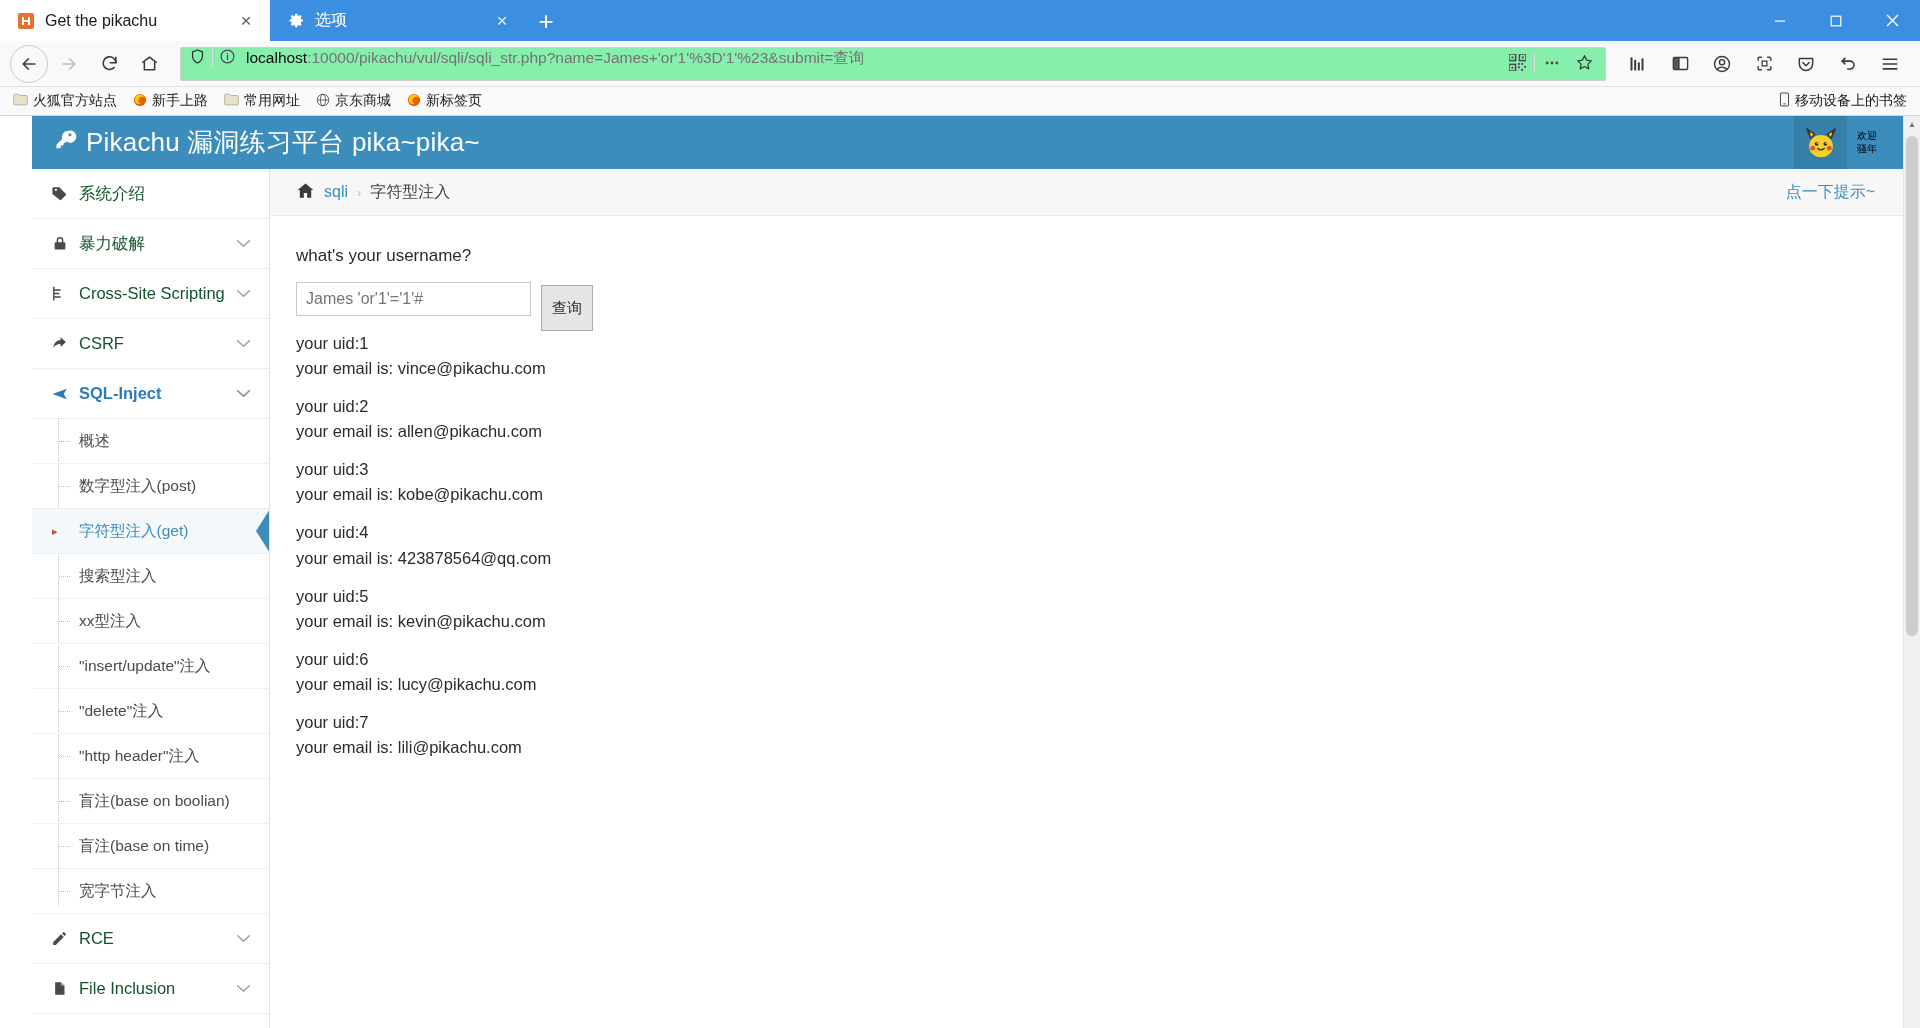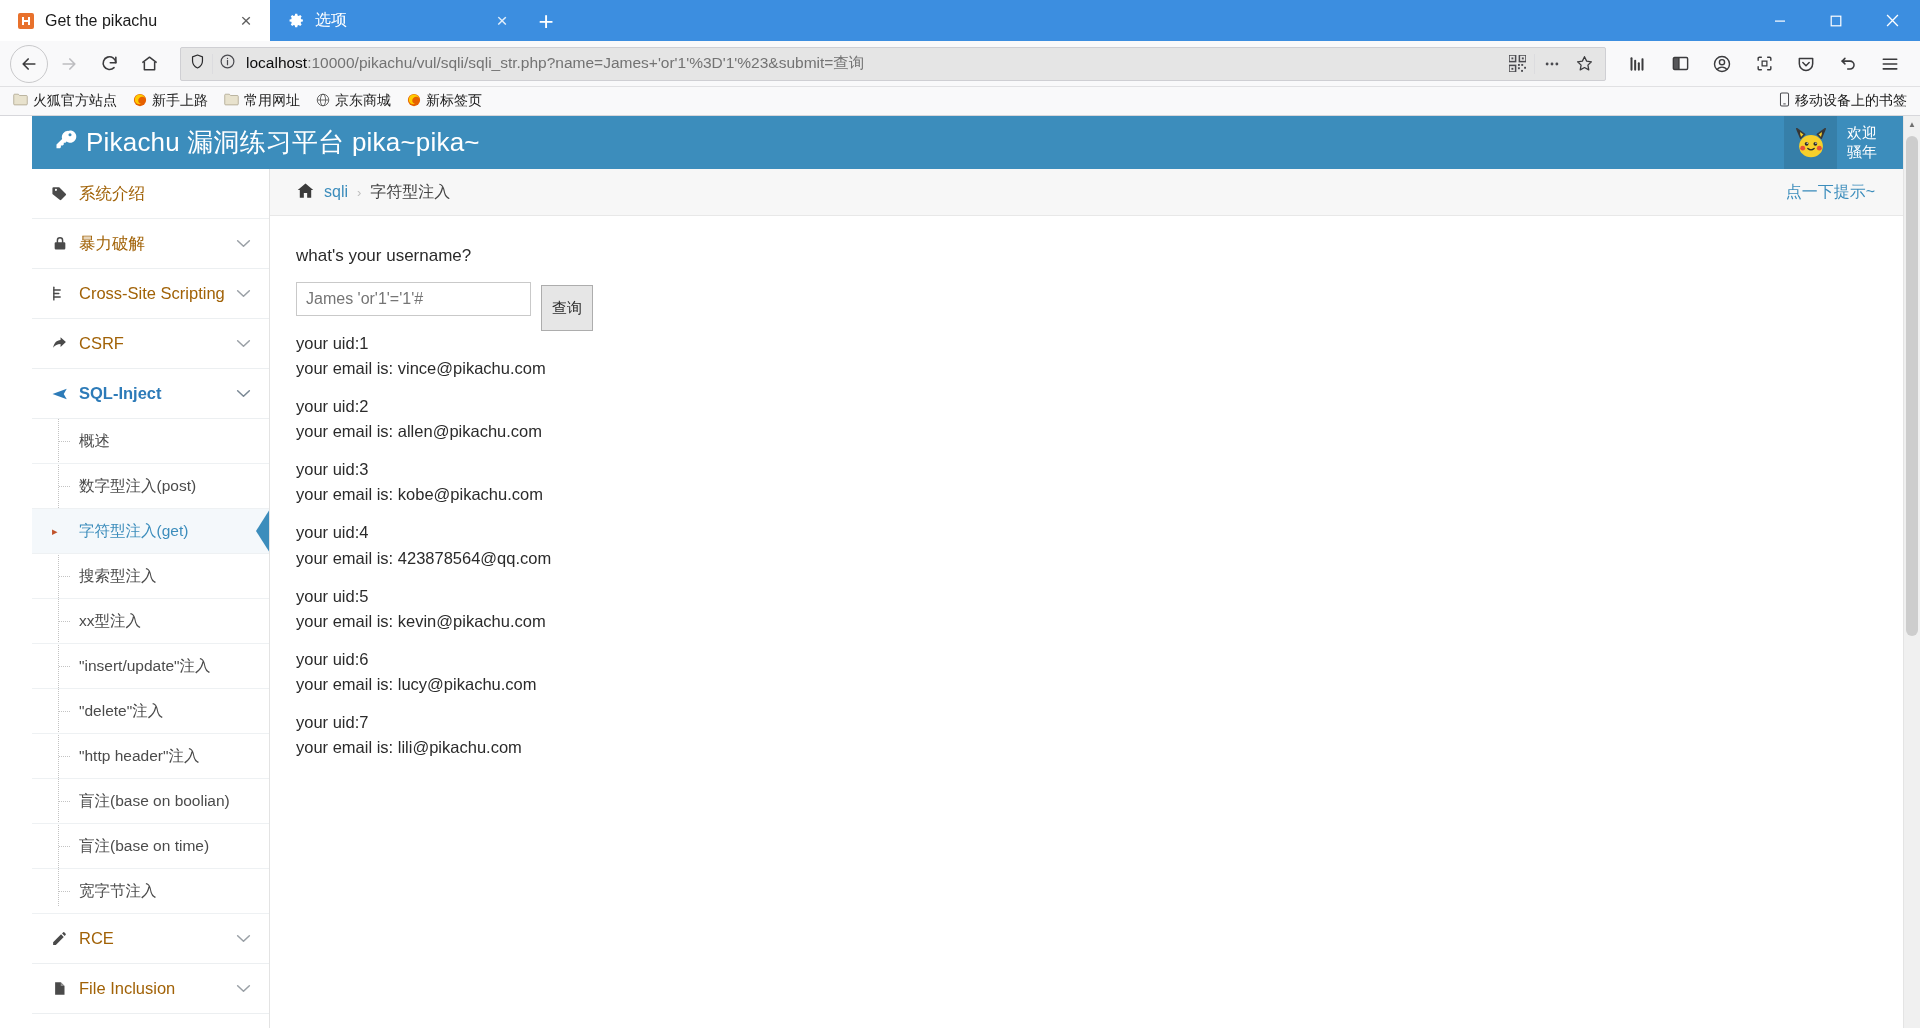--- a/index.html
+++ b/index.html
@@ -47,22 +47,22 @@
     display: flex; align-items: center; padding: 0 10px; gap: 2px; flex: 0 0 46px;
   }
   .navbtn {
     width: 38px; height: 38px; border-radius: 19px; display:flex; align-items:center; justify-content:center;
     color:#3b3b3d; flex:0 0 38px;
   }
   .navbtn.back { border: 1px solid #c9c9cb; }
   .navbtn.disabled { color: #bdbdc0; }
 
   .urlbar {
-    flex: 1 1 auto; height: 34px; margin: 6px 10px; background: #e5e5e5;
-    border: 1px solid #cfcfd3; border-radius: 2px; display:flex; align-items:center;
+    flex: 1 1 auto; height: 34px; margin: 6px 10px; background: #86efac;
+    border: 1px solid #cfcfd3; border-radius: 2px; display:flex; align-items:flex-start;
     padding: 0 6px; gap: 8px; min-width: 0;
   }
   .url-icons { display:flex; align-items:center; gap: 6px; flex:0 0 auto; padding-left:2px;}
   .url-sep { width:1px; height:20px; background:#dcdcdf; }
   .url-text {
     flex: 1 1 auto; font-size: 15.5px; color: #0c0c0d; white-space: nowrap;
     overflow: hidden; text-overflow: ellipsis; padding-left: 2px;
   }
   .url-text .host { color: #0c0c0d; }
   .url-text .rest { color: #737373; }
@@ -86,32 +86,32 @@
 
   .site-header {
     height: 53px; background: #3c8dbc; display:flex; align-items:center;
     padding-left: 22px; position: relative; flex: 0 0 53px;
   }
   .site-title { color:#fff; font-size: 26px; font-weight: 400; display:flex; align-items:center; gap:9px; letter-spacing:.2px;}
   .hdr-right { position:absolute; right: 0; top: 0; height: 53px; display:flex; align-items:center; gap:10px; padding-right:26px;}
   .pika-badge {
     width: 53px; height: 53px; background: #367fa9; display:flex; align-items:center; justify-content:center;
   }
-  .welcome { color:#ffffff; font-size:15px; line-height:1.25; text-align:right; }
+  .welcome { color:#000000; font-size:10px; line-height:1.25; text-align:right; }
 
   .body-row { flex: 1 1 auto; display: flex; min-height: 0; }
 
   
   .sidebar {
     width: 238px; flex: 0 0 238px; background: #ffffff; border-right: 1px solid #e3e3e3;
     overflow: hidden; position: relative;
   }
   .side-item {
     height: 50px; display:flex; align-items:center; gap:10px; padding: 0 18px;
-    border-bottom: 1px solid #eceff1; font-size: 16.5px; color: #a16207; position: relative;
+    border-bottom: 1px solid #eceff1; font-size: 16.5px; color: #14532d; position: relative;
   }
   .side-item .chev { margin-left: auto; color:#9aa0a6; font-size: 13px; }
   .side-item.active-top { color:#2d7bb8; font-weight: 700; }
   .side-icon { width: 19px; display:flex; justify-content:center; color:#4a4a4a; flex:0 0 19px; }
   .side-item.active-top .side-icon { color:#2d7bb8; }
 
   .subnav { background:#fff; position: relative; }
   .subnav::before {
     content:""; position:absolute; left: 26px; top: 0; bottom: 8px; width:1px;
     border-left: 1px dotted #c3c3c3;

